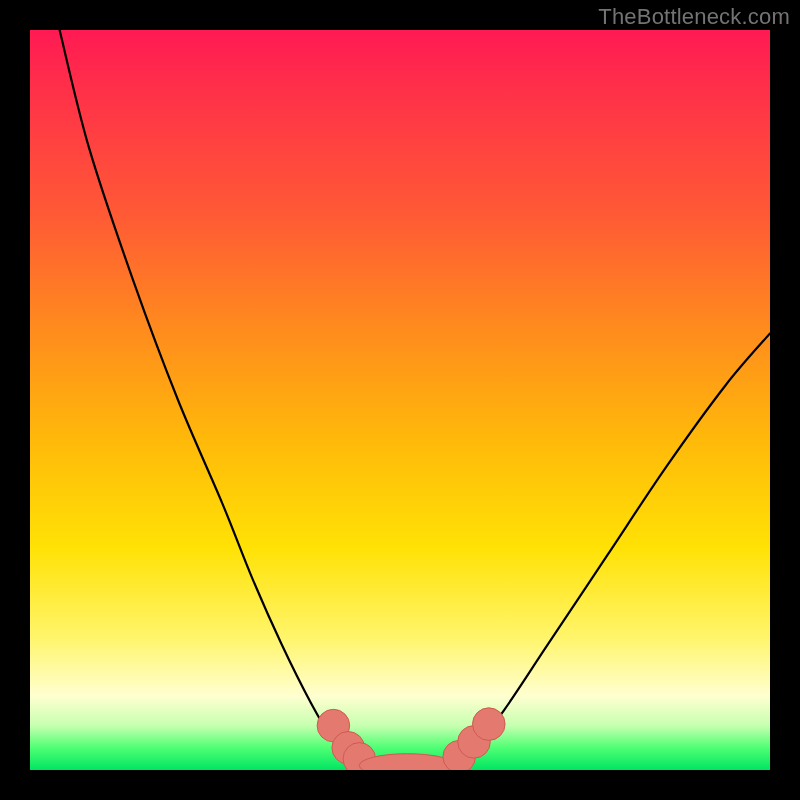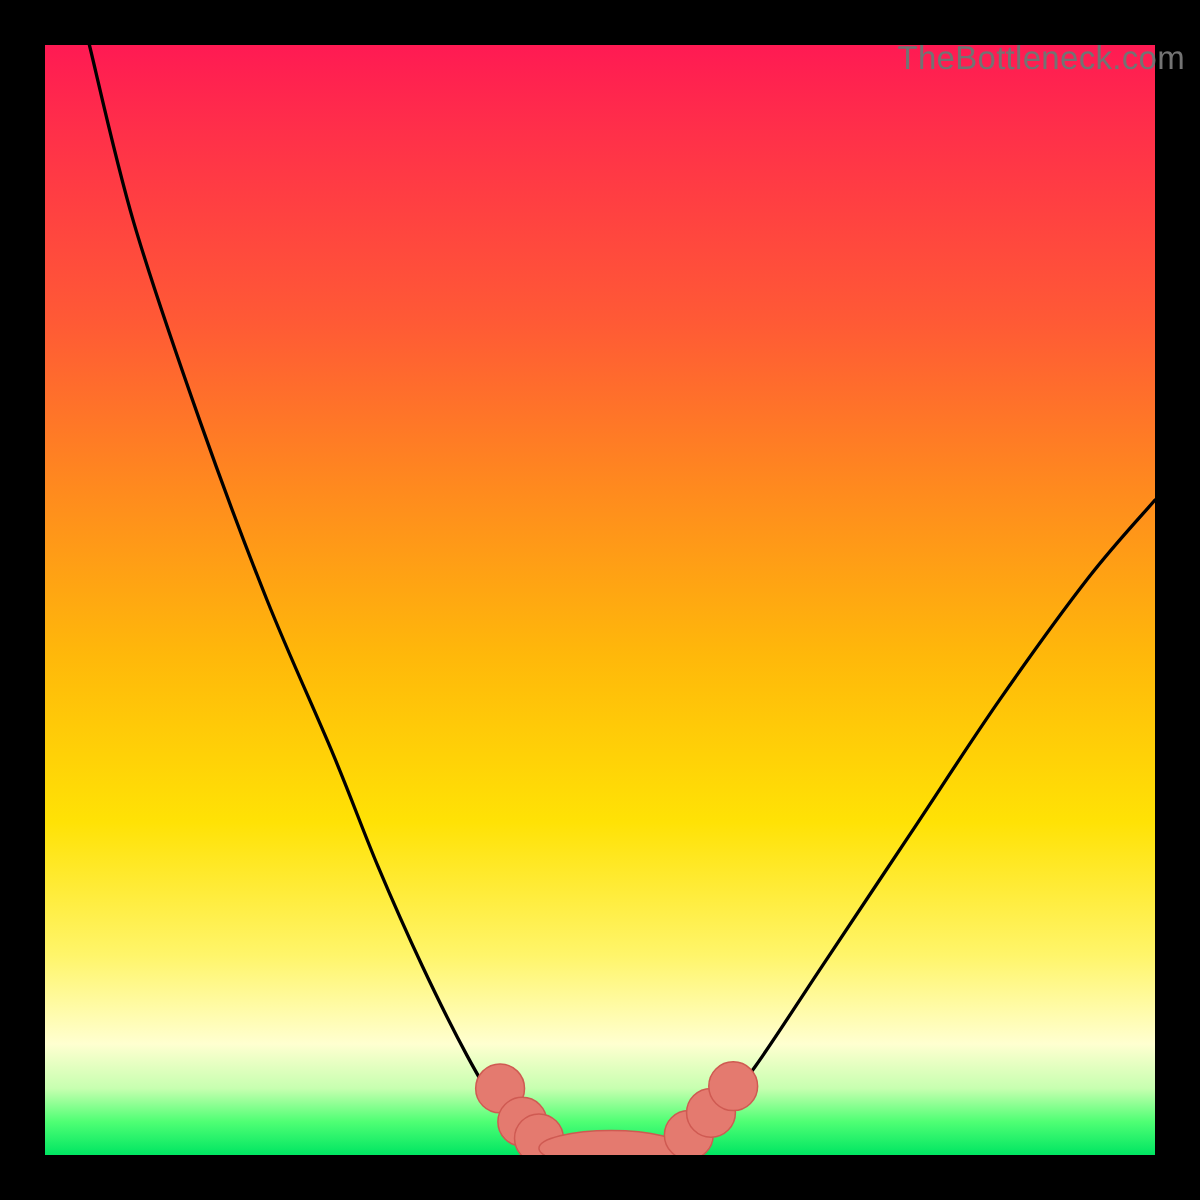--- a/index.html
+++ b/index.html
@@ -48,21 +48,20 @@
     inset: 0;
   }
   .attribution {
     position: absolute;
     top: 4px;
     right: 10px;
     color: #737373;
     font-size: 22px;
     letter-spacing: 0.2px;
     user-select: none;
-    margin-top: 22px;
   }
 </style>
 </head>
 <body>
 
 <div class="frame">
   <div class="plot">
     <div class="gradient"></div>
     <svg class="curve" viewBox="0 0 740 740" preserveAspectRatio="none">
       <g id="curve-group">

